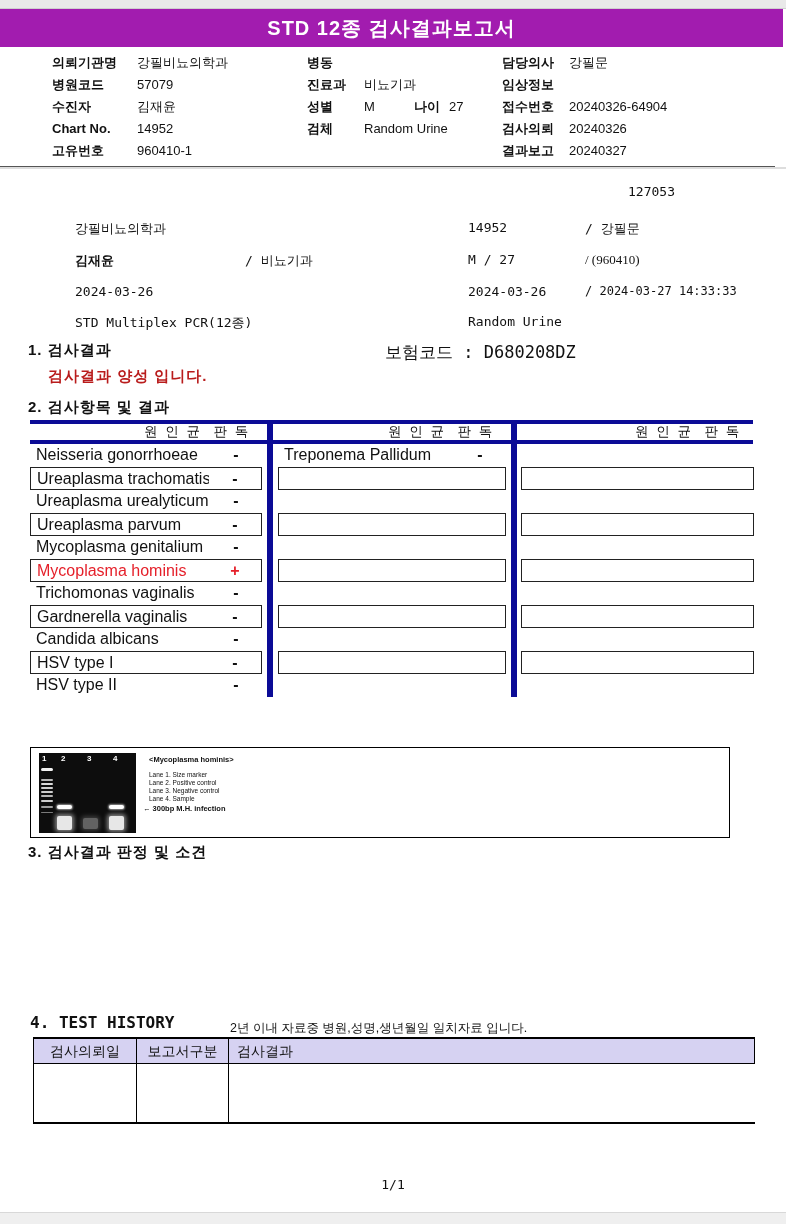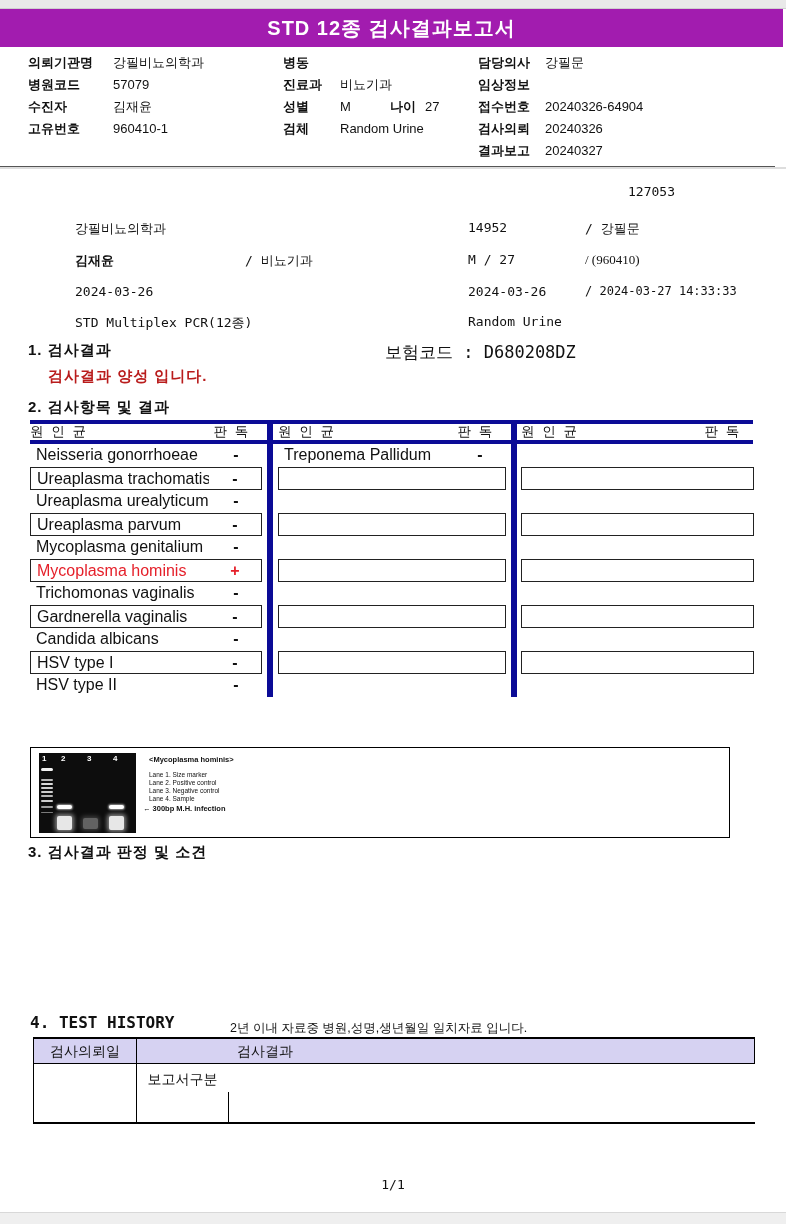--- a/index.html
+++ b/index.html
@@ -10,21 +10,21 @@
 
   
   .top-strip{left:0;top:0;width:786px;height:9px;background:#e9e9e9;border-bottom:1px solid #cfcfcf;box-sizing:border-box;}
   .bottom-strip{left:0;top:1212px;width:786px;height:12px;background:#efefef;border-top:1px solid #d8d8d8;box-sizing:border-box;}
 
   
   .title-bar{left:0;top:9px;width:783px;height:38px;line-height:38px;text-align:center;
              color:#fff;font-size:20px;font-weight:bold;letter-spacing:1px;}
 
   
-  .hcol{top:52px;}
+  .hcol{top:52px;margin-left:24px;}
   .hrow{height:22px;line-height:22px;font-size:13px;white-space:nowrap;}
   .hlabel{display:inline-block;font-weight:bold;}
   .hvalue{display:inline-block;}
   #hdr-left{left:28px;width:250px;}
   #hdr-left .hlabel{width:85px;}
   #hdr-mid{left:283px;width:190px;}
   #hdr-mid .hlabel{width:57px;}
   #hdr-mid .hvalue1{width:50px;}
   #hdr-mid .hlabel2{width:35px;font-weight:bold;display:inline-block;}
   #hdr-right{left:478px;width:290px;}
@@ -41,21 +41,21 @@
 
   .sec-heading{font-size:15px;font-weight:bold;letter-spacing:1px;}
   .insurance{left:385px;top:341px;font-size:17px;}
   .result-msg{left:48px;top:367px;font-size:15px;font-weight:bold;letter-spacing:1px;}
 
   
   .rtable{left:30px;top:420px;width:725px;height:278px;}
   .navyline{left:0;width:723px;height:4px;}
   .vbar{top:0;width:6px;height:277px;}
   .tghead{top:4px;height:16px;line-height:16px;display:flex;font-size:13.5px;}
-  .tghead .ghn{flex:1;text-align:left;letter-spacing:2px;}
+  .tghead .ghn{flex:1;text-align:right;letter-spacing:2px;}
   .tghead .ghr{width:60px;text-align:center;letter-spacing:2px;}
   .tgroup{top:24px;}
   .trow{height:23px;line-height:21px;display:flex;font-size:16px;box-sizing:border-box;}
   .trow.boxed{border:1px solid #222;}
   .tname{flex:1;padding-left:6px;white-space:nowrap;overflow:hidden;}
   .tres{width:52px;text-align:center;font-weight:bold;}
 
   
   .gel-box{left:30px;top:747px;width:700px;height:91px;border:1px solid #000;box-sizing:border-box;background:#fff;}
   .gel-canvas{left:8px;top:5px;width:97px;height:80px;background:#0d0d0d;overflow:hidden;}
@@ -68,21 +68,21 @@
   
   .comment-box{left:28px;top:861px;width:729px;height:143px;border:2px solid #b3b3b3;box-sizing:border-box;}
   .comment-text{padding:9px 12px;font-size:13px;line-height:20px;}
 
   
   .history-note{left:230px;top:1020px;font-size:12.5px;}
   .htable{left:33px;top:1037px;width:722px;box-sizing:border-box;}
   .hhead{display:flex;height:27px;line-height:25px;border:1px solid #000;border-top:2px solid #000;box-sizing:border-box;font-size:14px;}
   .hhead .hc{box-sizing:border-box;border-right:1px solid #000;}
   .hc0{width:103px;text-align:center;}
-  .hc1{width:92px;text-align:center;margin-top:28px;}
+  .hc1{width:92px;text-align:center;}
   .hc2{flex:1;padding-left:8px;border-right:none !important;}
   .hbody{display:flex;height:60px;border-left:1px solid #000;border-bottom:2px solid #000;box-sizing:border-box;}
   .hbody .hc{box-sizing:border-box;border-right:1px solid #000;}
 
   .page-num{left:0;top:1177px;width:786px;text-align:center;font-size:13px;}
 </style>
 </head>
 <body>
 
 <div class="page">
@@ -90,20 +90,21 @@
   <div class="abs top-strip"></div>
 
   <div class="abs title-bar" id="title-bar" style="background: #a21caf;">
     <span>STD 12종 검사결과보고서</span>
   </div>
 
   <div class="abs hcol" id="hdr-left">
       <div class="hrow"><span class="hlabel">의뢰기관명</span><span class="hvalue hvalue1">강필비뇨의학과</span></div>
       <div class="hrow"><span class="hlabel">병원코드</span><span class="hvalue hvalue1">57079</span></div>
       <div class="hrow"><span class="hlabel">수진자</span><span class="hvalue hvalue1">김재윤</span></div>
+      <div class="hrow"><span class="hlabel">Chart No.</span><span class="hvalue hvalue1">14952</span></div>
       <div class="hrow"><span class="hlabel">고유번호</span><span class="hvalue hvalue1">960410-1</span></div>
     </div>
   <div class="abs hcol" id="hdr-mid">
       <div class="hrow"><span class="hlabel">병동</span><span class="hvalue hvalue1"></span></div>
       <div class="hrow"><span class="hlabel">진료과</span><span class="hvalue hvalue1">비뇨기과</span></div>
       <div class="hrow"><span class="hlabel">성별</span><span class="hvalue hvalue1">M</span><span class="hlabel2">나이</span><span class="hvalue">27</span></div>
       <div class="hrow"><span class="hlabel">검체</span><span class="hvalue hvalue1">Random Urine</span></div>
     </div>
   <div class="abs hcol" id="hdr-right">
       <div class="hrow"><span class="hlabel">담당의사</span><span class="hvalue hvalue1">강필문</span></div>

